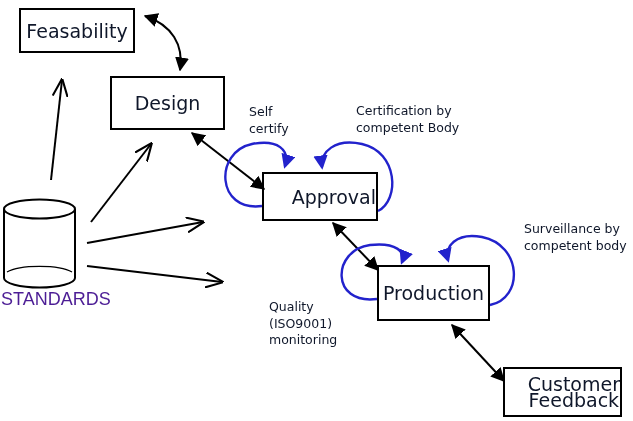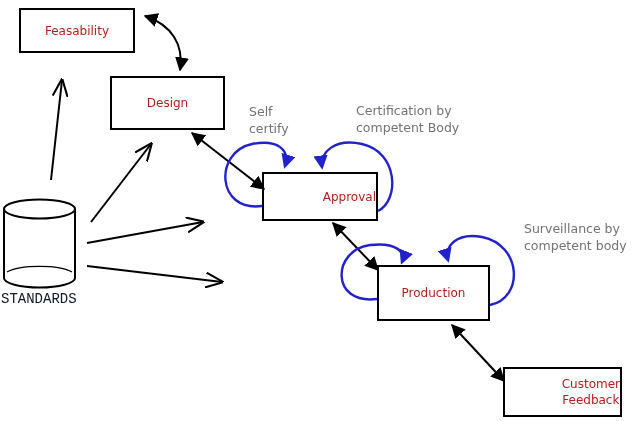--- a/index.html
+++ b/index.html
@@ -24,44 +24,44 @@
   }
   .node-box {
     position: absolute;
     box-sizing: border-box;
     border: 2px solid #000000;
     background: transparent;
     display: flex;
     align-items: center;
     justify-content: center;
     text-align: center;
-    color: #b91c1c;
-    font-size: 12px;
+    color: #0f172a;
+    font-size: 19px;
     line-height: 16px;
     font-family: "DejaVu Sans", sans-serif;
   }
   .node-label {
     display: block;
     white-space: pre-line;
   }
   .blue-label {
     position: absolute;
-    color: #737373;
+    color: #0f172a;
     font-size: 12.5px;
     line-height: 16.5px;
     font-family: "DejaVu Sans", sans-serif;
     white-space: pre-line;
     text-align: left;
   }
   .store-label {
     position: absolute;
-    color: #0f172a;
-    font-size: 14px;
+    color: #4c1d95;
+    font-size: 18px;
     line-height: 15px;
-    font-family: Liberation Mono, monospace;
+    font-family: Liberation Sans, sans-serif;
     white-space: nowrap;
   }
 </style>
 </head>
 <body>
 
 <div id="canvas">
 
   <svg class="layer" viewBox="0 0 633 421" xmlns="http://www.w3.org/2000/svg">
     <defs>
@@ -134,14 +134,17 @@
 
   <div class="blue-label" style="left:249px; top:104px; width:70px;">Self
 certify</div>
 
   <div class="blue-label" style="left:356px; top:103px; width:135px;">Certification by
 competent Body</div>
 
   <div class="blue-label" style="left:524px; top:221px; width:112px;">Surveillance by
 competent body</div>
 
+  <div class="blue-label" style="left:269px; top:299px; width:100px;">Quality
+(ISO9001)
+monitoring</div>
 
 </div>
 
 </body></html>

